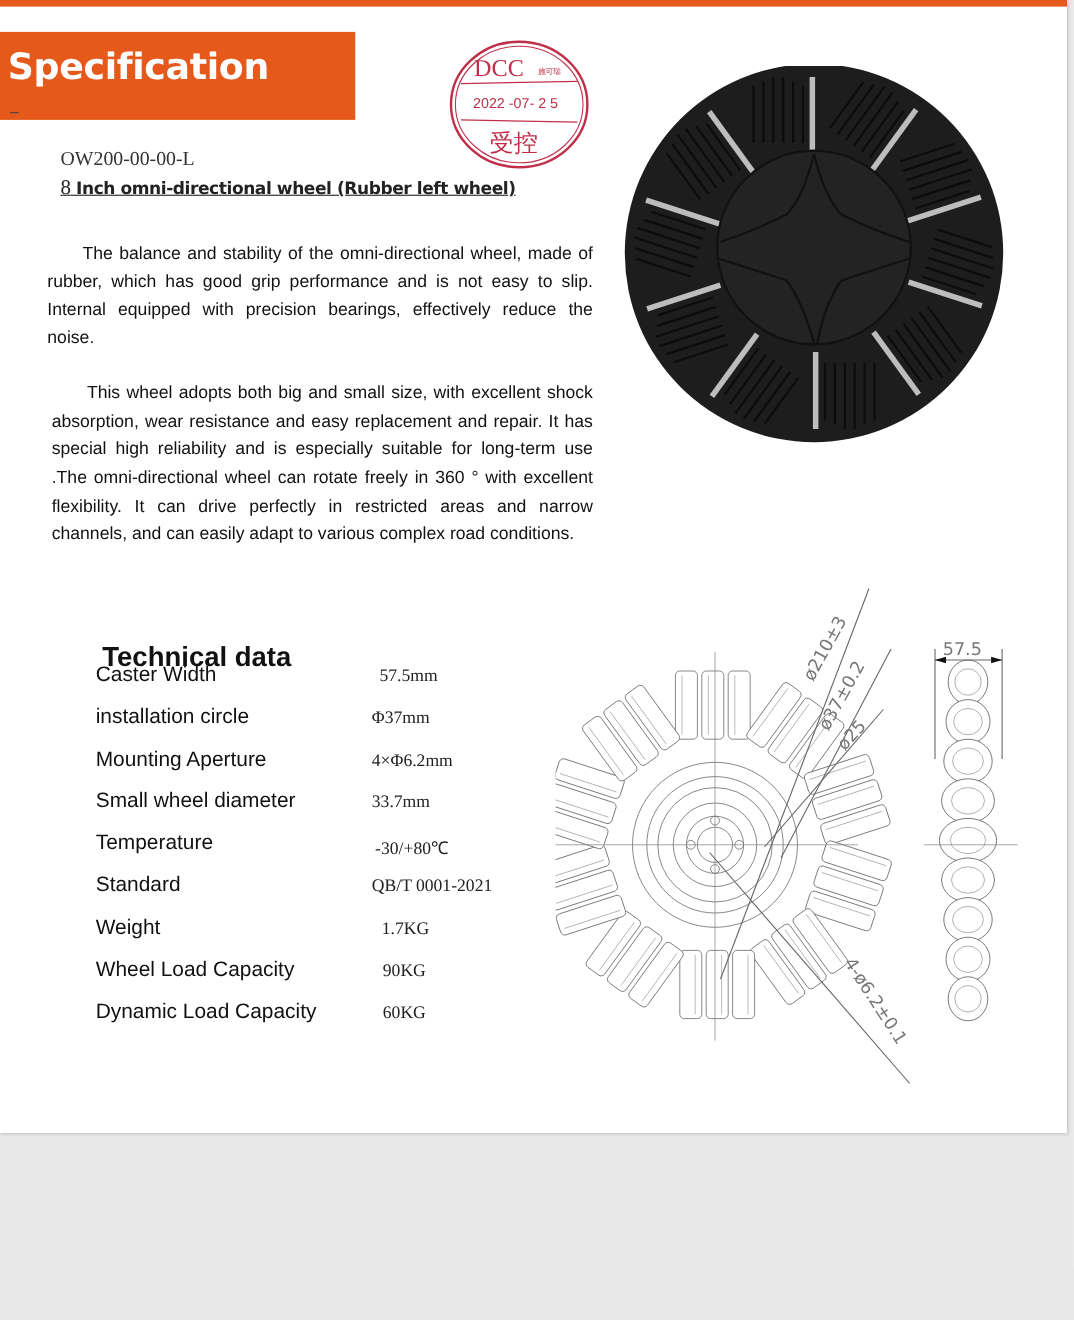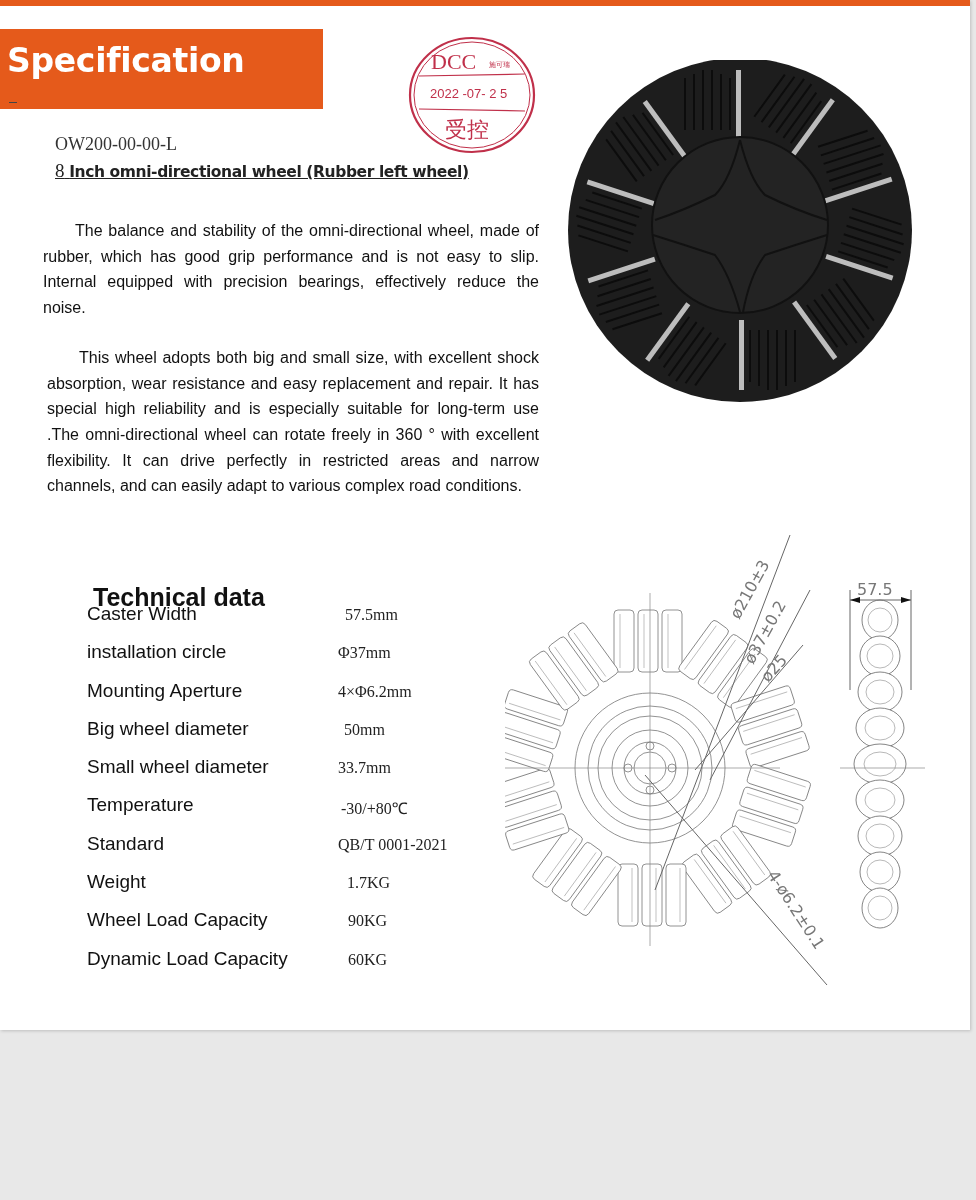--- a/index.html
+++ b/index.html
@@ -205,24 +205,20 @@
         <div class="spec-label">Caster Width</div>
         <div class="spec-value" style="left: 258px;">57.5mm</div>
       </div>
       <div class="spec-row">
         <div class="spec-label">installation circle</div>
         <div class="spec-value" style="left: 251px;">Φ37mm</div>
       </div>
       <div class="spec-row">
         <div class="spec-label">Mounting Aperture</div>
         <div class="spec-value" style="left: 251px;">4×Φ6.2mm</div>
-      </div>
-      <div class="spec-row">
-        <div class="spec-label">Big wheel diameter</div>
-        <div class="spec-value" style="left: 257px;">50mm</div>
       </div>
       <div class="spec-row">
         <div class="spec-label">Small wheel diameter</div>
         <div class="spec-value" style="left: 251px;">33.7mm</div>
       </div>
       <div class="spec-row">
         <div class="spec-label">Temperature</div>
         <div class="spec-value" style="left: 254px;">-30/+80℃</div>
       </div>
       <div class="spec-row">

